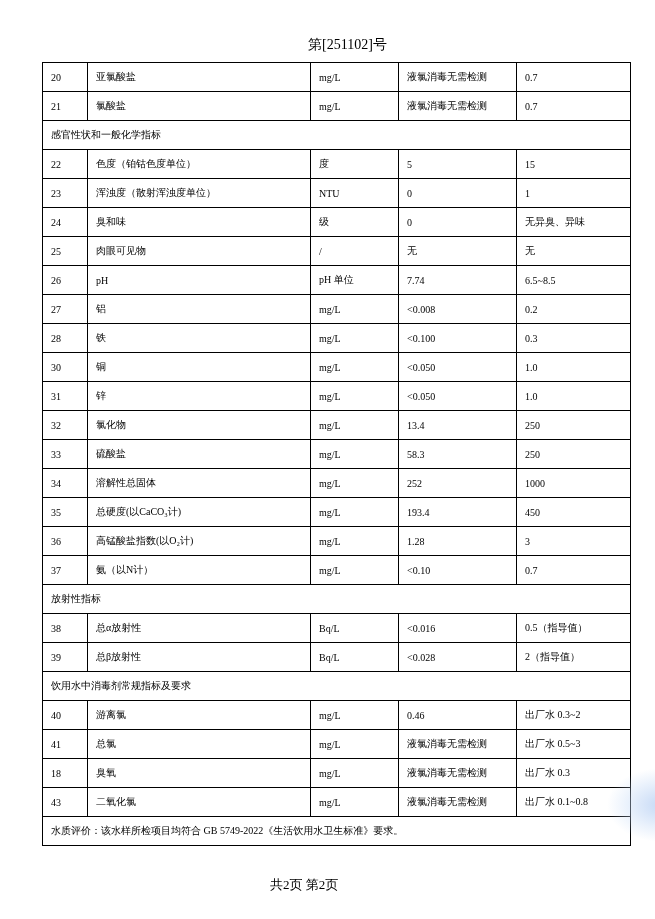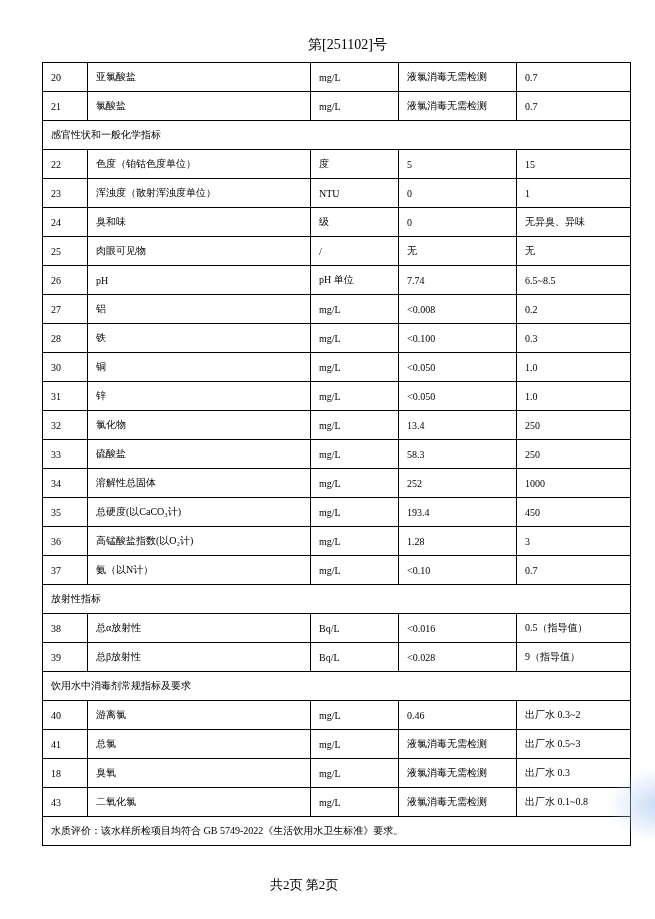--- a/index.html
+++ b/index.html
@@ -189,21 +189,21 @@
         <td>总α放射性</td>
         <td>Bq/L</td>
         <td>&lt;0.016</td>
         <td>0.5（指导值）</td>
       </tr>
       <tr>
         <td>39</td>
         <td>总β放射性</td>
         <td>Bq/L</td>
         <td>&lt;0.028</td>
-        <td>9（指导值）</td>
+        <td>2（指导值）</td>
       </tr>
       <tr>
         <td colspan="5" class="section-cell">饮用水中消毒剂常规指标及要求</td>
       </tr>
       <tr>
         <td>40</td>
         <td>游离氯</td>
         <td>mg/L</td>
         <td>0.46</td>
         <td>出厂水 0.3~2</td>

